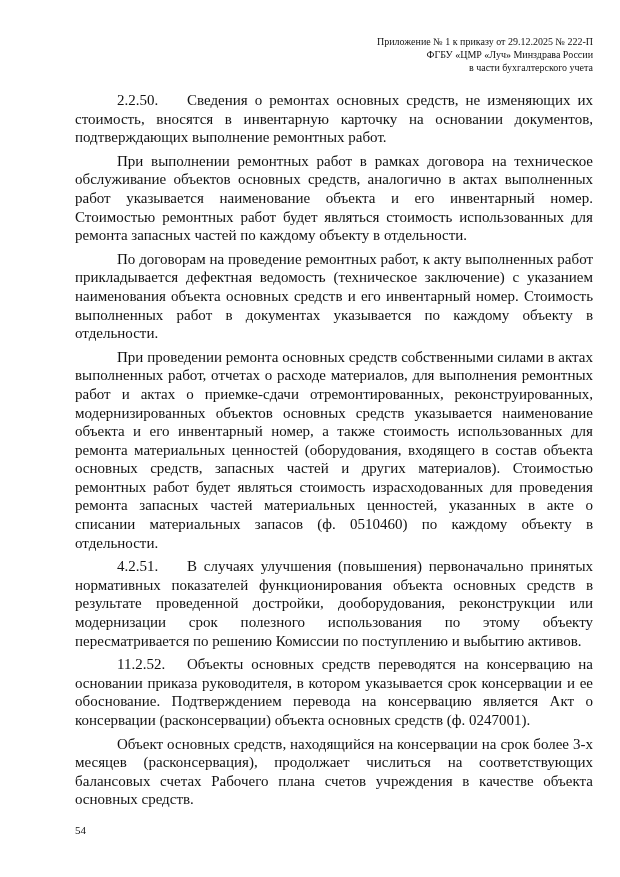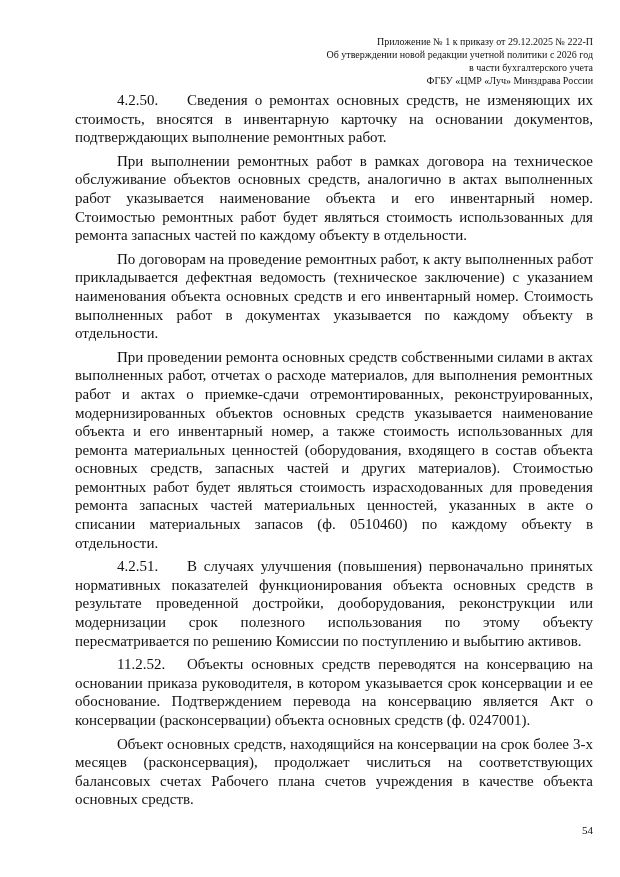--- a/index.html
+++ b/index.html
@@ -40,41 +40,40 @@
   .para-num {
     display: inline-block;
     width: 70px;
     text-indent: 0;
   }
   .doc-footer {
     position: absolute;
     top: 824px;
     left: 75px;
     width: 518px;
-    text-align: right;
+    text-align: left;
     font-size: 11px;
     line-height: 13px;
     color: #111111;
   }
 </style>
 </head>
 <body>
 
 <div class="page">
 
   <div class="doc-header">
     <div class="header-line">Приложение № 1 к приказу от 29.12.2025 № 222-П</div>
-    <div class="header-line">Об утверждении новой редакции учетной политики с 2026 год</div>
+    <div class="header-line">ФГБУ «ЦМР «Луч» Минздрава России</div>
     <div class="header-line">в части бухгалтерского учета</div>
-    <div class="header-line">ФГБУ «ЦМР «Луч» Минздрава России</div>
   </div>
 
   <div class="doc-body">
 
-    <p class="para"><span class="para-num">4.2.50.</span><span class="para-text">Сведения о ремонтах основных средств, не изменяющих их стоимость, вносятся в инвентарную карточку на основании документов, подтверждающих выполнение ремонтных работ.</span></p>
+    <p class="para"><span class="para-num">2.2.50.</span><span class="para-text">Сведения о ремонтах основных средств, не изменяющих их стоимость, вносятся в инвентарную карточку на основании документов, подтверждающих выполнение ремонтных работ.</span></p>
 
     <p class="para"><span class="para-text">При выполнении ремонтных работ в рамках договора на техническое обслуживание объектов основных средств, аналогично в актах выполненных работ указывается наименование объекта и его инвентарный номер. Стоимостью ремонтных работ будет являться стоимость использованных для ремонта запасных частей по каждому объекту в отдельности.</span></p>
 
     <p class="para"><span class="para-text">По договорам на проведение ремонтных работ, к акту выполненных работ прикладывается дефектная ведомость (техническое заключение) с указанием наименования объекта основных средств и его инвентарный номер. Стоимость выполненных работ в документах указывается по каждому объекту в отдельности.</span></p>
 
     <p class="para"><span class="para-text">При проведении ремонта основных средств собственными силами в актах выполненных работ, отчетах о расходе материалов, для выполнения ремонтных работ и актах о приемке-сдачи отремонтированных, реконструированных, модернизированных объектов основных средств указывается наименование объекта и его инвентарный номер, а также стоимость использованных для ремонта материальных ценностей (оборудования, входящего в состав объекта основных средств, запасных частей и других материалов). Стоимостью ремонтных работ будет являться стоимость израсходованных для проведения ремонта запасных частей материальных ценностей, указанных в акте о списании материальных запасов (ф. 0510460) по каждому объекту в отдельности.</span></p>
 
     <p class="para"><span class="para-num">4.2.51.</span><span class="para-text">В случаях улучшения (повышения) первоначально принятых нормативных показателей функционирования объекта основных средств в результате проведенной достройки, дооборудования, реконструкции или модернизации срок полезного использования по этому объекту пересматривается по решению Комиссии по поступлению и выбытию активов.</span></p>
 
     <p class="para"><span class="para-num">11.2.52.</span><span class="para-text">Объекты основных средств переводятся на консервацию на основании приказа руководителя, в котором указывается срок консервации и ее обоснование. Подтверждением перевода на консервацию является Акт о консервации (расконсервации) объекта основных средств (ф. 0247001).</span></p>

